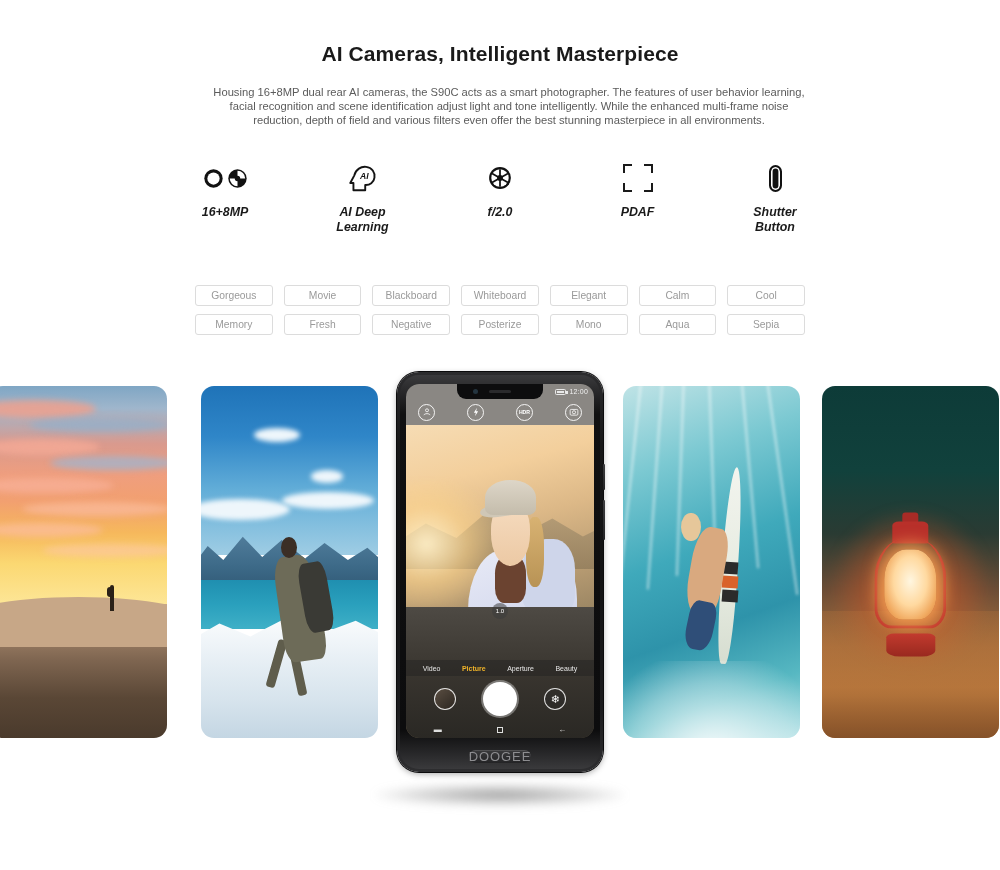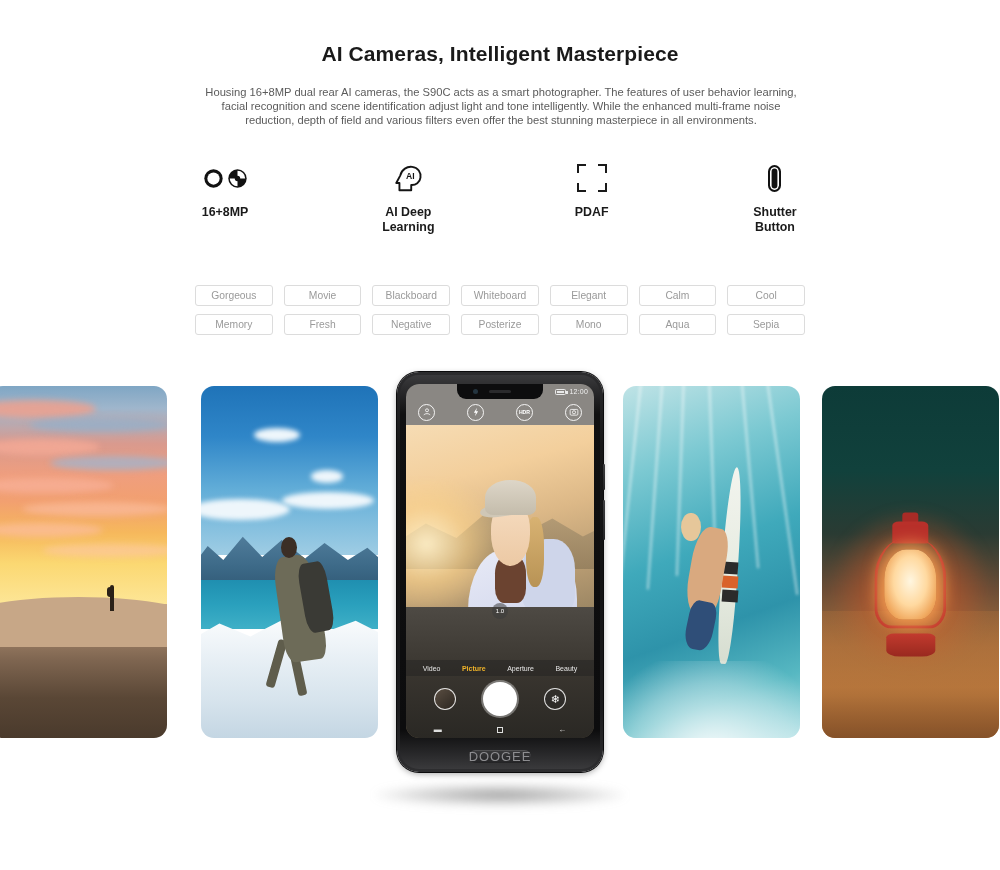--- a/index.html
+++ b/index.html
@@ -13,31 +13,31 @@
   .page { position: relative; width: 1000px; height: 870px; background:#fff; }
 
   
   .headline {
     position: absolute; top: 42px; left: 0; width: 1000px;
     text-align: center;
     font-size: 21px; font-weight: bold; color: #1a1a1a;
     letter-spacing: .1px;
   }
   .subcopy {
-    position: absolute; top: 85px; left: 196px; width: 610px;
+    position: absolute; top: 85px; left: 204px; width: 610px;
     text-align: center;
     font-size: 11.2px; line-height: 14.2px; color: #5b5b5b;
   }
 
   
   .features {
     position: absolute; top: 160px; left: 180px; width: 640px;
     display: flex; justify-content: space-between; align-items: flex-start;
   }
-  .feature { width: 90px; text-align: center; }
+  .feature { width: 90px; text-align: center; font-style: italic; }
   .feature .ico {
     height: 36px; display: flex; align-items: center; justify-content: center;
     margin-bottom: 9px;
   }
   .feature .cap {
     font-size: 12.4px; font-weight: bold; color: #1a1a1a; line-height: 15px;
     white-space: pre-line;
   }
   
   .aperture-pair { display: flex; gap: 3px; }
@@ -338,20 +338,35 @@
       <div class="ico ai-head">
         <svg viewBox="0 0 34 32" width="31" height="29">
           <path d="M7 29 L7 21 L3.5 21 L8 12.5 C9.6 5.8 15.5 2.5 21 3.2 C27.5 4 31 9.2 30.2 15 C29.5 20.6 25 23.5 20 23.2 L20 29 Z" fill="none" stroke="#141414" stroke-width="2.1" stroke-linejoin="round" stroke-linecap="round"></path>
           <text x="19" y="17" font-family="Liberation Sans, sans-serif" font-size="9.5" font-weight="bold" fill="#141414" text-anchor="middle">AI</text>
         </svg>
       </div>
       <div class="cap">AI Deep
 Learning</div>
     </div>
 
+    <div class="feature">
+      <div class="ico wheel">
+        <svg viewBox="0 0 26 26" width="24" height="24">
+          <circle cx="13" cy="13" r="11.8" fill="#111"></circle>
+          <circle cx="13" cy="13" r="9.4" fill="#fff"></circle>
+          <g stroke="#111" stroke-width="1.9">
+            <line x1="13" y1="3.6" x2="13" y2="22.4"></line>
+            <line x1="4.4" y1="8" x2="21.6" y2="18"></line>
+            <line x1="4.4" y1="18" x2="21.6" y2="8"></line>
+          </g>
+          <circle cx="13" cy="13" r="3.2" fill="#111"></circle>
+        </svg>
+      </div>
+      <div class="cap">f/2.0</div>
+    </div>
 
 
     <div class="feature">
       <div class="ico">
         <div class="pdaf">
             <i class="tl"></i>
             <i class="tr"></i>
             <i class="bl"></i>
             <i class="br"></i>
           </div>

